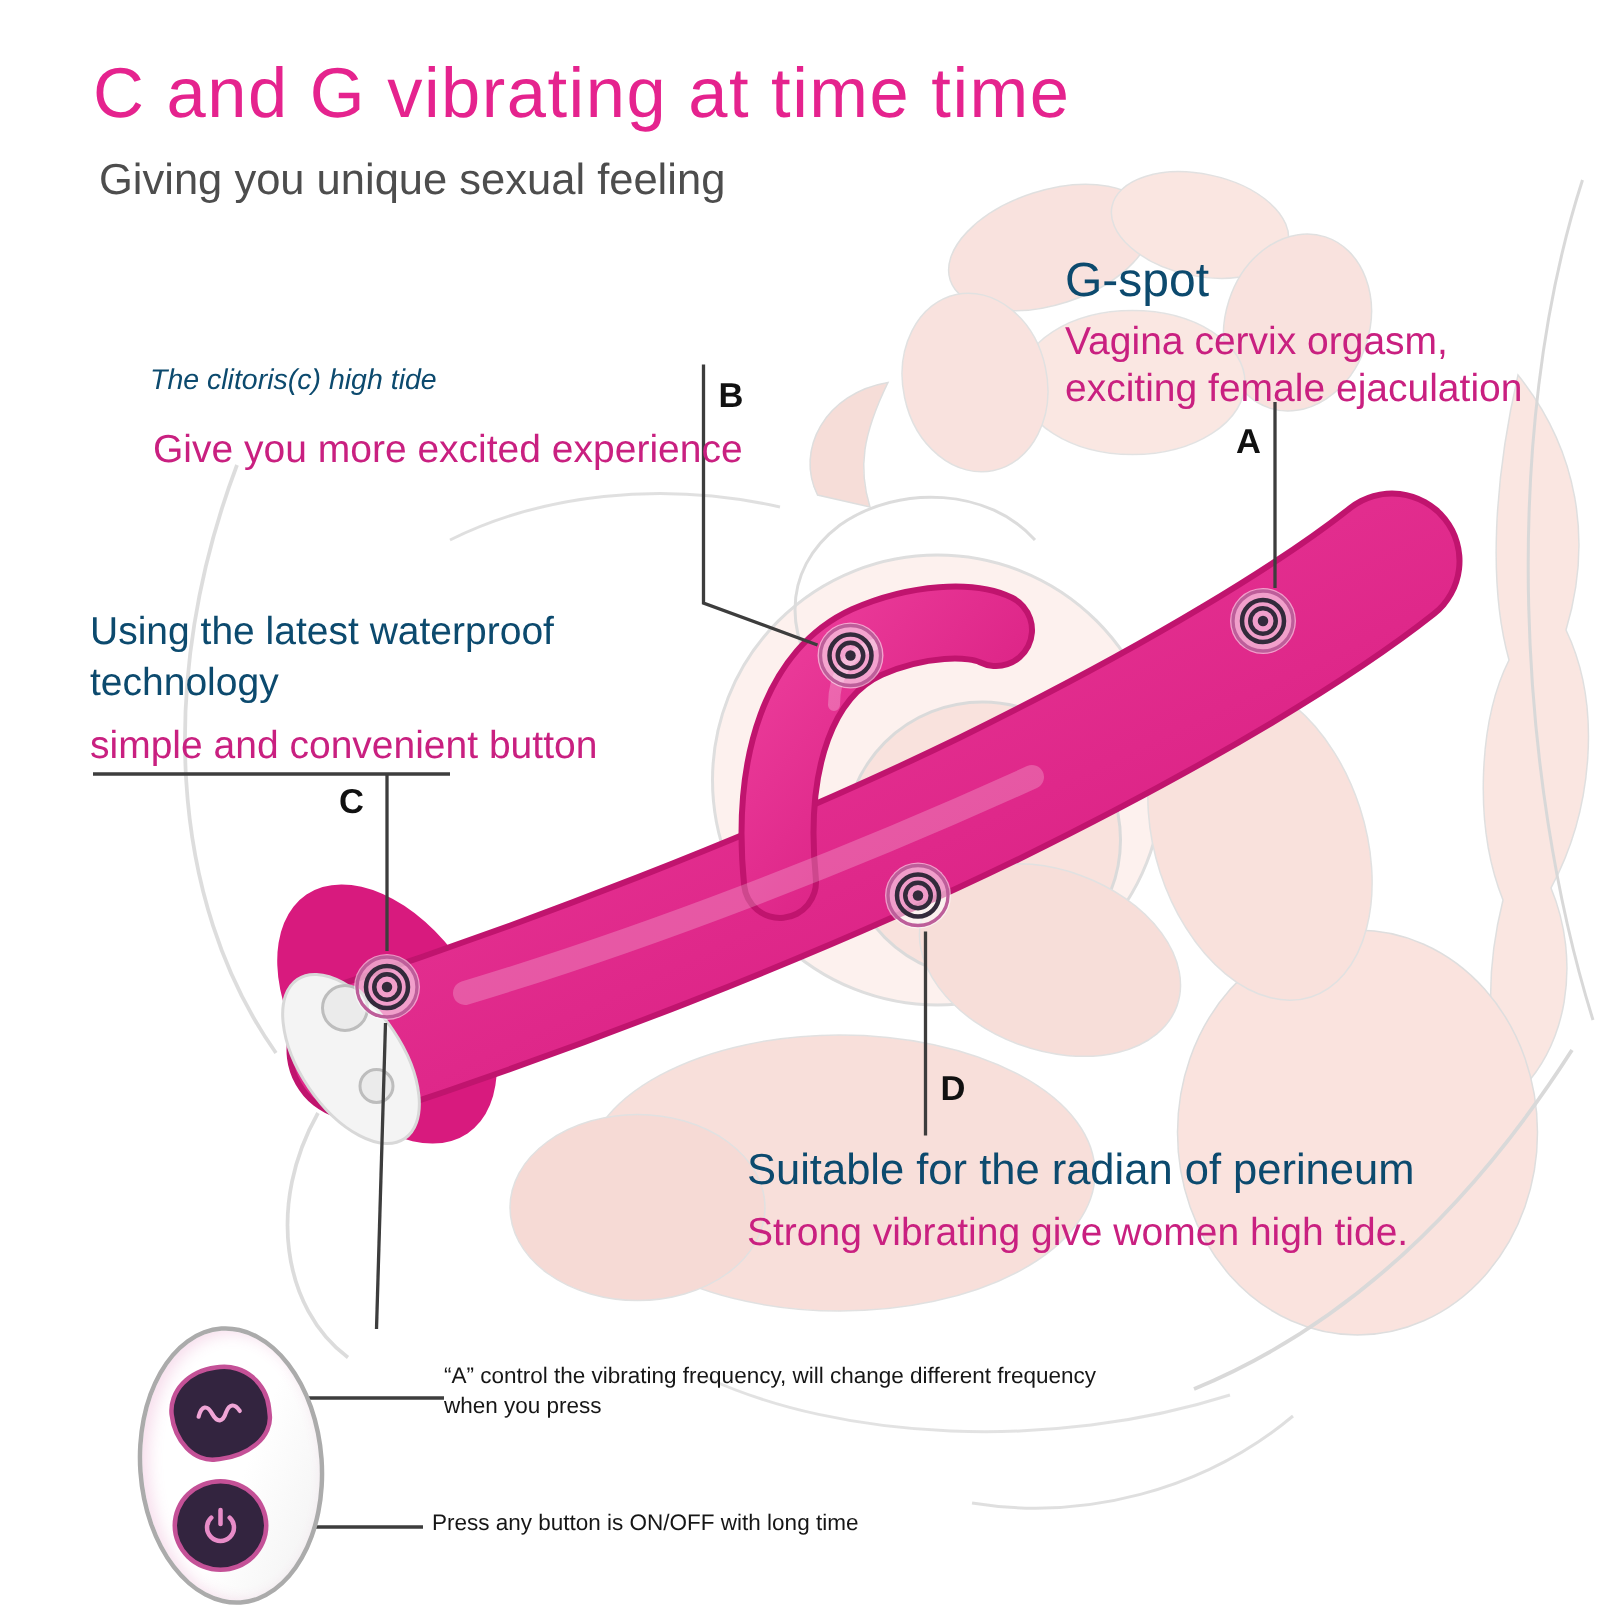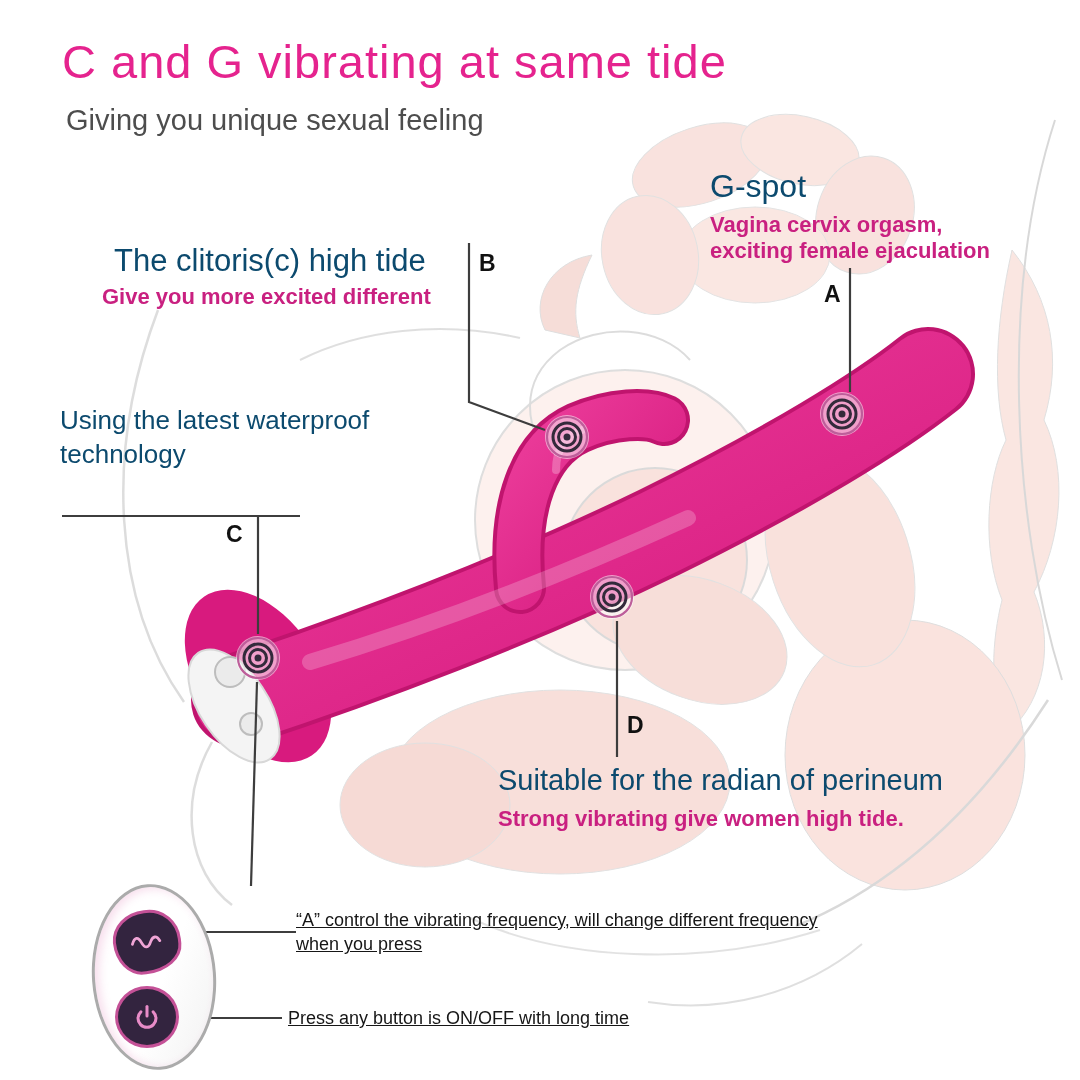--- a/index.html
+++ b/index.html
@@ -6,33 +6,33 @@
   .canvas{position:relative;width:1080px;height:1080px;overflow:hidden;background:#ffffff;}
   .layer{position:absolute;left:0;top:0;}
   .z1{z-index:1}.z2{z-index:2}.z3{z-index:3}
   .txt{position:absolute;z-index:6;color:#161616;white-space:nowrap;}
   .preline{white-space:pre-line;}
   .title{left:62px;top:34px;font-size:47px;color:#e5238e;letter-spacing:1px;font-weight:400;}
   .subtitle{left:66px;top:104px;font-size:29px;color:#4d4d4d;}
   .heading{color:#0c4a6e;font-weight:400;}
   .h-gspot{left:710px;top:168px;font-size:32px;}
   .d-gspot{left:710px;top:212px;}
-  .h-clit{left:114px;top:243px;font-size:31px;}
+  .h-clit{left:100px;top:243px;font-size:19px;font-style:italic;}
   .d-clit{left:102px;top:284px;}
   .h-water{left:60px;top:404px;font-size:26px;line-height:1.3;}
   .d-water{left:60px;top:481px;}
   .h-peri{left:498px;top:764px;font-size:29px;}
   .d-peri{left:498px;top:806px;}
-  .detail{font-size:22px;font-weight:bold;color:#c92080;}
+  .detail{font-size:26px;font-weight:normal;color:#c92080;}
   .label{font-size:23px;font-weight:bold;color:#111;}
   .lab-a{left:824px;top:281px;}
   .lab-b{left:479px;top:250px;}
   .lab-c{left:226px;top:521px;}
   .lab-d{left:627px;top:712px;}
-  .note{font-size:18px;line-height:1.35;color:#161616;text-decoration:underline;}
+  .note{font-size:15px;line-height:1.35;color:#161616;}
   .note-a{left:296px;top:908px;}
   .note-power{left:288px;top:1006px;}
   .egg{position:absolute;left:92px;top:884px;width:118px;height:180px;border:3px solid #ababab;
        border-radius:50%;background:linear-gradient(115deg,#ffffff 55%,#f1f1f1);
        box-shadow:inset 4px 2px 10px rgba(214,84,160,.2);transform:rotate(-4deg);z-index:4;}
   .btn{position:absolute;background:#33243f;border:3px solid #c45197;z-index:5;
        display:flex;align-items:center;justify-content:center;}
   .btn-wave{left:113px;top:910px;width:62px;height:58px;
        border-radius:52% 48% 58% 42% / 48% 52% 44% 56%;transform:rotate(-6deg);}
   .btn-power{left:115px;top:986px;width:58px;height:56px;border-radius:50%;}
@@ -129,34 +129,35 @@
       <path d="M4 14 C7 6 11 6 14 13 C17 20 21 20 24 13 C27 7 31 7 34 13" fill="none" stroke="#f0a5d6" stroke-width="3" stroke-linecap="round"></path>
     </svg>
   </div>
   <div class="btn btn-power">
     <svg width="34" height="34" viewBox="0 0 36 36">
       <path d="M18 7 L18 17" fill="none" stroke="#e88cc8" stroke-width="3.2" stroke-linecap="round"></path>
       <path d="M11.5 12.5 A 9.5 9.5 0 1 0 24.5 12.5" fill="none" stroke="#e88cc8" stroke-width="3.2" stroke-linecap="round"></path>
     </svg>
   </div>
 
-  <div class="txt title">C and G vibrating at same tide</div>
+  <div class="txt title">C and G vibrating at time time</div>
   <div class="txt subtitle">Giving you unique sexual feeling</div>
 
   <div class="txt heading h-gspot">G-spot</div>
   <div class="txt detail d-gspot preline">Vagina cervix orgasm,
 exciting female ejaculation</div>
   <div class="txt label lab-a">A</div>
 
   <div class="txt heading h-clit">The clitoris(c) high tide</div>
-  <div class="txt detail d-clit">Give you more excited different</div>
+  <div class="txt detail d-clit">Give you more excited experience</div>
   <div class="txt label lab-b">B</div>
 
   <div class="txt heading h-water preline">Using the latest waterproof
 technology</div>
+  <div class="txt detail d-water">simple and convenient button</div>
   <div class="txt label lab-c">C</div>
 
   <div class="txt detail d-peri">Strong vibrating give women  high tide.</div>
   <div class="txt heading h-peri">Suitable for the radian of perineum</div>
   <div class="txt label lab-d">D</div>
 
   <div class="txt note note-a preline">“A”   control the vibrating frequency, will change different frequency
 when you press</div>
   <div class="txt note note-power">Press any button is ON/OFF with long time</div>
 

